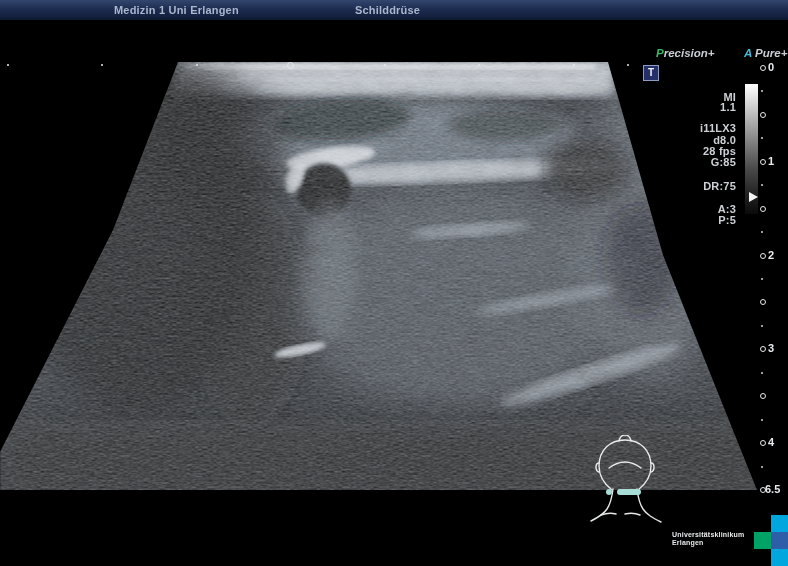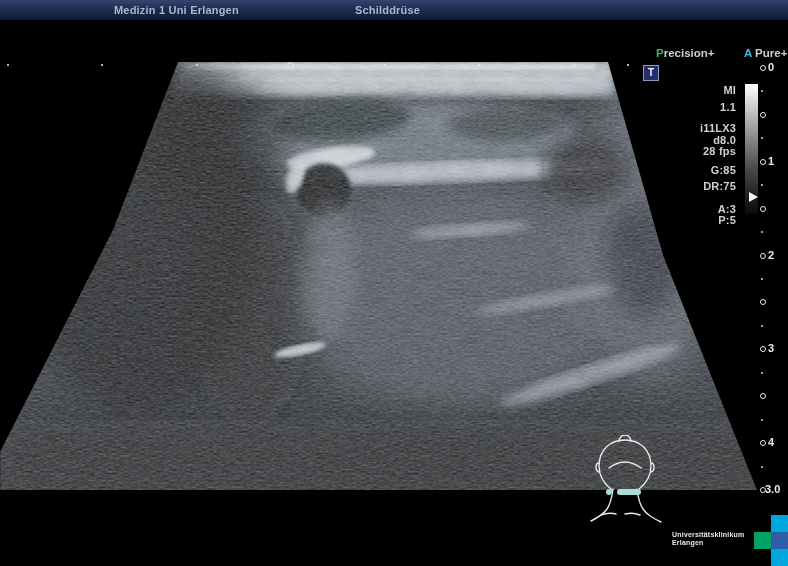--- a/index.html
+++ b/index.html
@@ -18,21 +18,21 @@
        clip-path:polygon(178px 62px,608px 62px,663px 255px,712px 378px,757px 490px,
                          0px 490px,0px 452px,113px 230px);}
   .fan svg{position:absolute;left:0;top:0;}
 
   
   .top-dot{position:absolute;width:2px;height:2px;border-radius:50%;background:#e6e9ec;top:64px;}
   .top-ring{position:absolute;width:5px;height:5px;border-radius:50%;border:1px solid #e6e9ec;
             background:transparent;top:62px;left:287px;}
 
   
-  .mode-label{position:absolute;top:47px;font-size:11.5px;font-weight:bold;
+  .mode-label{position:absolute;top:47px;font-size:11.5px;font-style:italic;font-weight:bold;
               color:#caced6;white-space:nowrap;}
   #mode-precision{left:656px;} #mode-apure{left:744px;}
   .accent-green{color:#3db863;} .accent-cyan{color:#45b9d6;}
 
   .t-box{position:absolute;left:643px;top:65px;width:14px;height:14px;background:#25306b;
          border:1px solid #8e9cc2;color:#eef1f7;font-size:10px;font-weight:bold;
          text-align:center;line-height:14px;}
 
   .param{position:absolute;left:640px;width:96px;text-align:right;font-size:11px;
          font-weight:600;color:#cdd1d5;white-space:nowrap;letter-spacing:.2px;}
@@ -150,26 +150,26 @@
 
   <div id="mode-precision" class="mode-label">
     <span class="accent-green">P</span><span>recision</span><span>+</span>
   </div>
   <div id="mode-apure" class="mode-label">
     <span class="accent-cyan">A</span><span> Pure</span><span>+</span>
   </div>
 
   <div class="t-box">T</div>
 
-  <div class="param" style="top:84px">MI</div>
+  <div class="param" style="top:91px">MI</div>
   <div class="param" style="top:101px">1.1</div>
   <div class="param" style="top:122px">i11LX3</div>
   <div class="param" style="top:134px">d8.0</div>
   <div class="param" style="top:145px">28 fps</div>
-  <div class="param" style="top:164px">G:85</div>
+  <div class="param" style="top:156px">G:85</div>
   <div class="param" style="top:180px">DR:75</div>
   <div class="param" style="top:203px">A:3</div>
   <div class="param" style="top:214px">P:5</div>
 
   <div class="graybar"></div>
 
   <div id="depth-ruler">
       <div class="tick-circle" style="top: 68px;"></div>
       <div class="tick-dot" style="top: 91.4444px;"></div>
       <div class="tick-circle" style="top: 114.889px;"></div>
@@ -188,21 +188,21 @@
       <div class="tick-dot" style="top: 419.667px;"></div>
       <div class="tick-circle" style="top: 443.111px;"></div>
       <div class="tick-dot" style="top: 466.556px;"></div>
       <div class="tick-circle" style="top: 490px;"></div>
     </div>
   <div class="ruler-label" style="top:68px">0</div>
   <div class="ruler-label" style="top:162px">1</div>
   <div class="ruler-label" style="top:256px">2</div>
   <div class="ruler-label" style="top:349px">3</div>
   <div class="ruler-label" style="top:443px">4</div>
-  <div class="ruler-label" style="top:490px;left:765px">3.0</div>
+  <div class="ruler-label" style="top:490px;left:765px">6.5</div>
 
   <div class="focus-arrow"></div>
 
   <svg id="body-marker" width="84" height="90" viewBox="0 0 84 90">
     <g fill="none" stroke="#f2f4f6" stroke-width="1.4" stroke-linecap="round" opacity="0.95">
       <path d="M34 6 C35 1 37 0 40 0 C43 0 45 1 46 6"></path>
       <path d="M27 55 C18 48 14 40 14 31 C14 15 25 5 40 5 C55 5 66 15 66 31 C66 40 62 48 53 55"></path>
       <path d="M14 28 C10 28 10 36 14 37"></path>
       <path d="M66 28 C70 28 70 36 66 37"></path>
       <path d="M24 33 Q40 21 56 33"></path>

